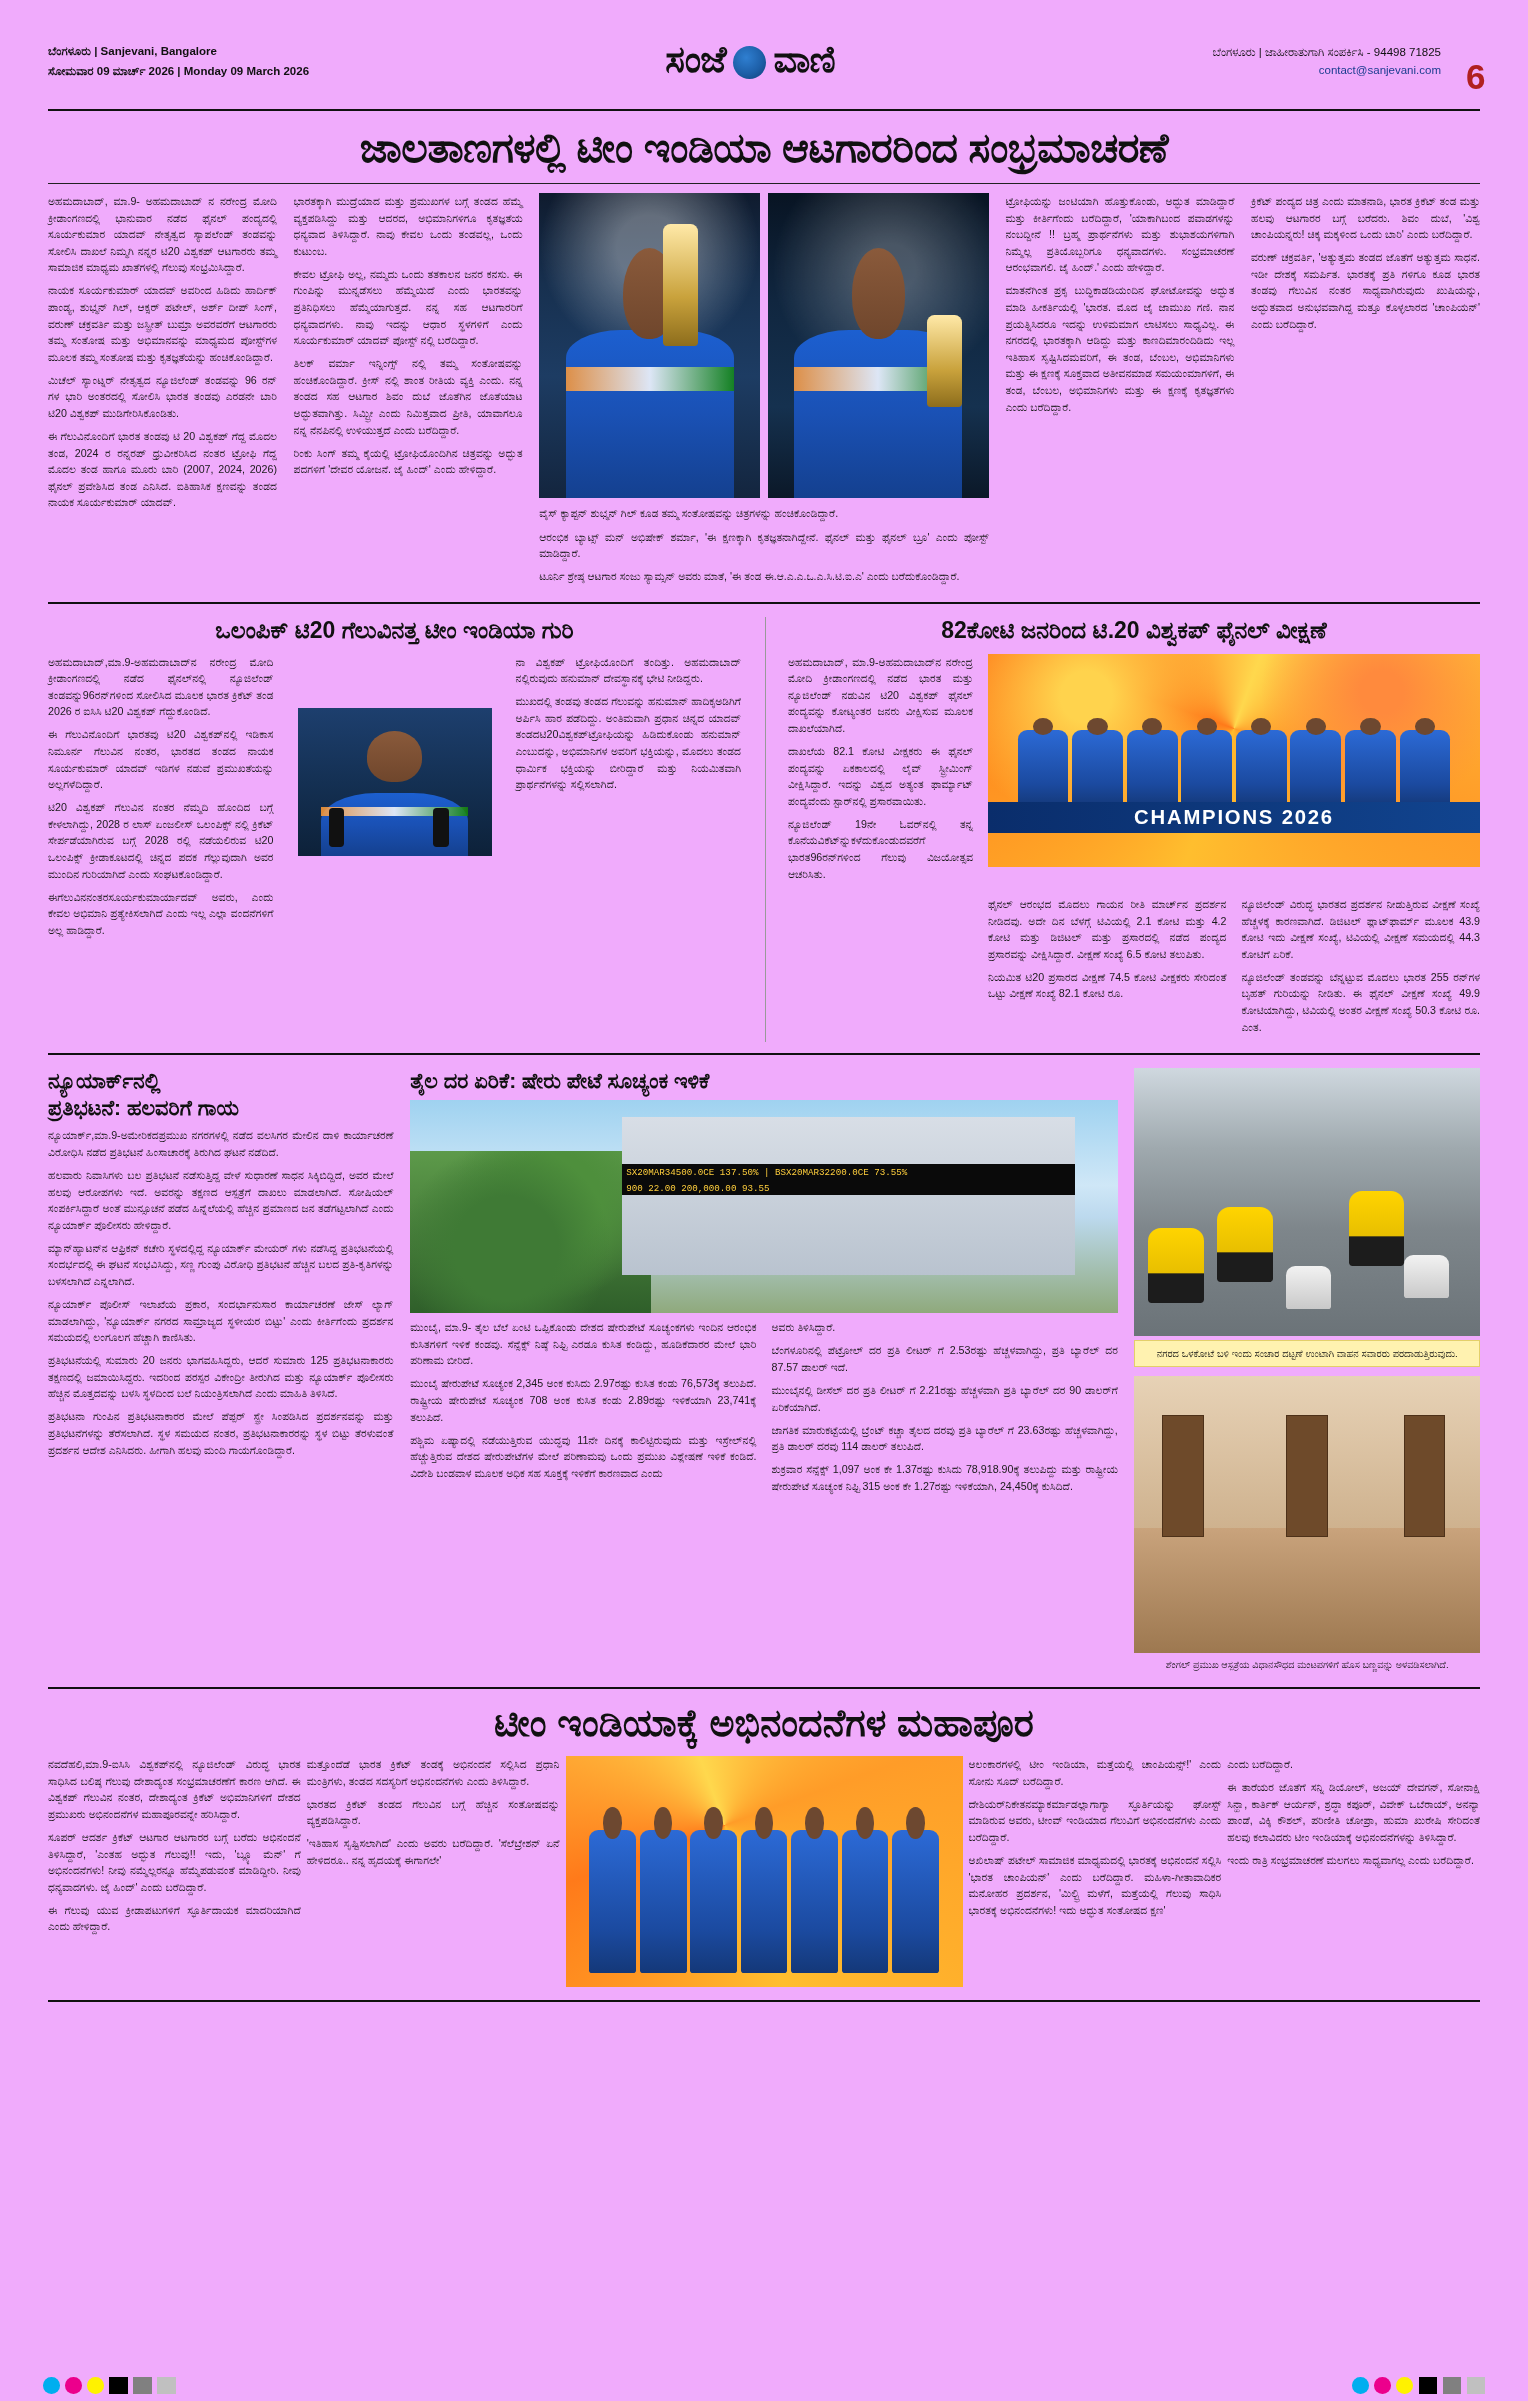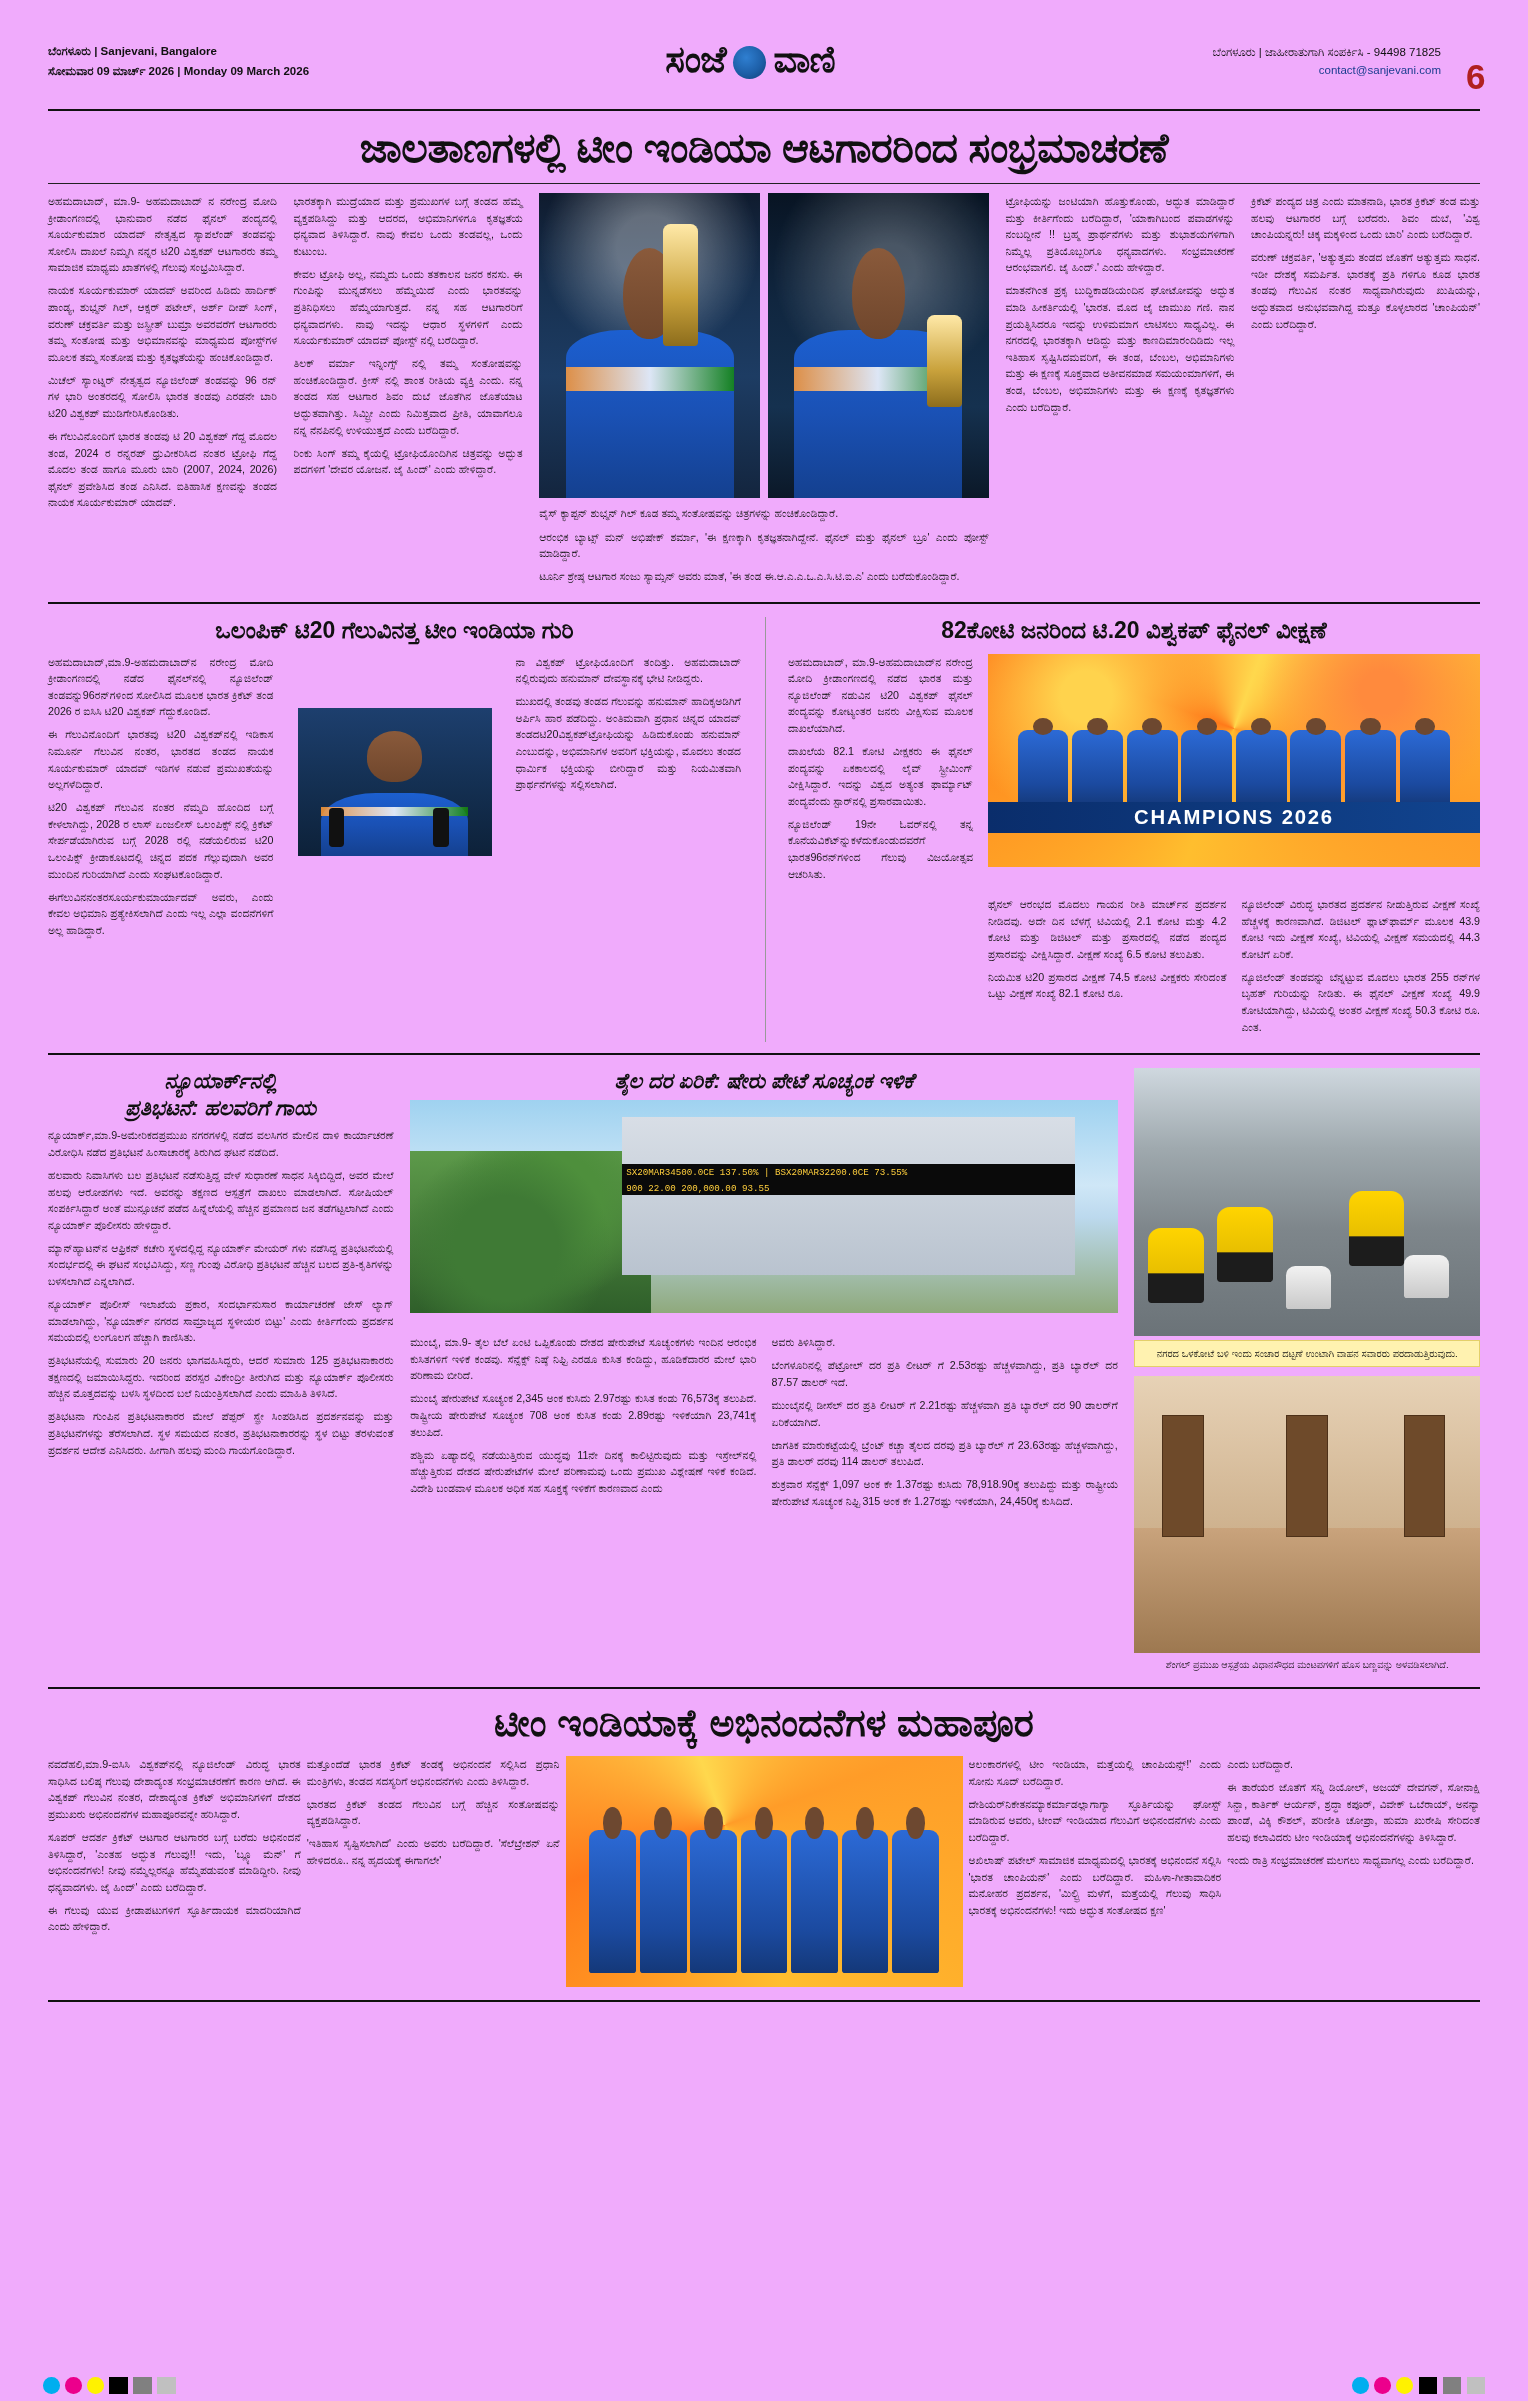--- a/index.html
+++ b/index.html
@@ -217,21 +217,21 @@
     font-weight: bold;
     line-height: 1.18;
     margin: 0 0 9.2px 0;
     color:#111;
   }
   h2.sub-head.center { text-align:center; }
 
   
   .band3 { display:grid; grid-template-columns: 1fr 1fr 1fr 1fr; gap: 16.6px; margin-top: 13px; }
   h3.col-head {
-    font-size: 21px; font-weight:bold; line-height:1.2; text-align:center; margin: 0 0 7.4px 0; font-style: italic;
+    font-size: 21px; font-weight:bold; line-height:1.2; margin: 0 0 7.4px 0;
   }
 
   
   .bottom-banner {
     border-top: 2.8px solid #111;
     border-bottom: 2.8px solid #111;
     margin-top: 15px;
     padding: 9.2px 0 0 0;
   }
   h2.bottom-head {
@@ -405,21 +405,21 @@
     <div style="grid-column: span 2;">
       <h3 class="col-head">ತೈಲ ದರ ಏರಿಕೆ: ಷೇರು ಪೇಟೆ ಸೂಚ್ಯಂಕ ಇಳಿಕೆ</h3>
       <div class="photo ph-bse" style="height:213px">
         <div class="bse-trees"></div>
         <div class="bse-building"></div>
         <div class="bse-ticker">
           <div>SX20MAR34500.0CE 137.50%   |   BSX20MAR32200.0CE 73.55%</div>
           <div>900                   22.00              200,000.00          93.55</div>
         </div>
       </div>
-      <div style="display:grid; grid-template-columns:1fr 1fr; gap:15px; margin-top:21px;">
+      <div style="display:grid; grid-template-columns:1fr 1fr; gap:15px; margin-top:6px;">
         <div class="col-text">
           <p>ಮುಂಬೈ, ಮಾ.9- ತೈಲ ಬೆಲೆ ಏಂಟಿ ಒಪ್ಪಿಕೊಂಡು ದೇಶದ ಷೇರುಪೇಟೆ ಸೂಚ್ಯಂಕಗಳು ಇಂದಿನ ಆರಂಭಿಕ ಕುಸಿತಗಳಿಗೆ ಇಳಿಕೆ ಕಂಡವು. ಸೆನ್ಸೆಕ್ಸ್ ನಿಷ್ಠೆ ನಿಫ್ಟಿ ಎರಡೂ ಕುಸಿತ ಕಂಡಿದ್ದು, ಹೂಡಿಕೆದಾರರ ಮೇಲೆ ಭಾರಿ ಪರಿಣಾಮ ಬೀರಿದೆ.</p>
           <p>ಮುಂಬೈ ಷೇರುಪೇಟೆ ಸೂಚ್ಯಂಕ 2,345 ಅಂಕ ಕುಸಿದು 2.97ರಷ್ಟು ಕುಸಿತ ಕಂಡು 76,573ಕ್ಕೆ ತಲುಪಿದೆ. ರಾಷ್ಟ್ರೀಯ ಷೇರುಪೇಟೆ ಸೂಚ್ಯಂಕ 708 ಅಂಕ ಕುಸಿತ ಕಂಡು 2.89ರಷ್ಟು ಇಳಿಕೆಯಾಗಿ 23,741ಕ್ಕೆ ತಲುಪಿದೆ.</p>
           <p>ಪಶ್ಚಿಮ ಏಷ್ಯಾದಲ್ಲಿ ನಡೆಯುತ್ತಿರುವ ಯುದ್ಧವು 11ನೇ ದಿನಕ್ಕೆ ಕಾಲಿಟ್ಟಿರುವುದು ಮತ್ತು ಇಸ್ರೇಲ್‌ನಲ್ಲಿ ಹೆಚ್ಚುತ್ತಿರುವ ದೇಶದ ಷೇರುಪೇಟೆಗಳ ಮೇಲೆ ಪರಿಣಾಮವು ಒಂದು ಪ್ರಮುಖ ವಿಶ್ಲೇಷಣೆ ಇಳಿಕೆ ಕಂಡಿದೆ. ವಿದೇಶಿ ಬಂಡವಾಳ ಮೂಲಕ ಅಧಿಕ ಸಹ ಸೂಕ್ತಕ್ಕೆ ಇಳಿಕೆಗೆ ಕಾರಣವಾದ ಎಂದು</p>
         </div>
         <div class="col-text">
           <p>ಅವರು ತಿಳಿಸಿದ್ದಾರೆ.</p>
           <p>ಬೆಂಗಳೂರಿನಲ್ಲಿ ಪೆಟ್ರೋಲ್ ದರ ಪ್ರತಿ ಲೀಟರ್ ಗೆ 2.53ರಷ್ಟು ಹೆಚ್ಚಳವಾಗಿದ್ದು, ಪ್ರತಿ ಬ್ಯಾರೆಲ್ ದರ 87.57 ಡಾಲರ್ ಇದೆ.</p>
           <p>ಮುಂಬೈನಲ್ಲಿ ಡೀಸೆಲ್ ದರ ಪ್ರತಿ ಲೀಟರ್ ಗೆ 2.21ರಷ್ಟು ಹೆಚ್ಚಳವಾಗಿ ಪ್ರತಿ ಬ್ಯಾರೆಲ್ ದರ 90 ಡಾಲರ್‌ಗೆ ಏರಿಕೆಯಾಗಿದೆ.</p>
           <p>ಜಾಗತಿಕ ಮಾರುಕಟ್ಟೆಯಲ್ಲಿ ಬ್ರೆಂಟ್ ಕಚ್ಚಾ ತೈಲದ ದರವು ಪ್ರತಿ ಬ್ಯಾರೆಲ್ ಗೆ 23.63ರಷ್ಟು ಹೆಚ್ಚಳವಾಗಿದ್ದು, ಪ್ರತಿ ಡಾಲರ್ ದರವು 114 ಡಾಲರ್ ತಲುಪಿದೆ.</p>

